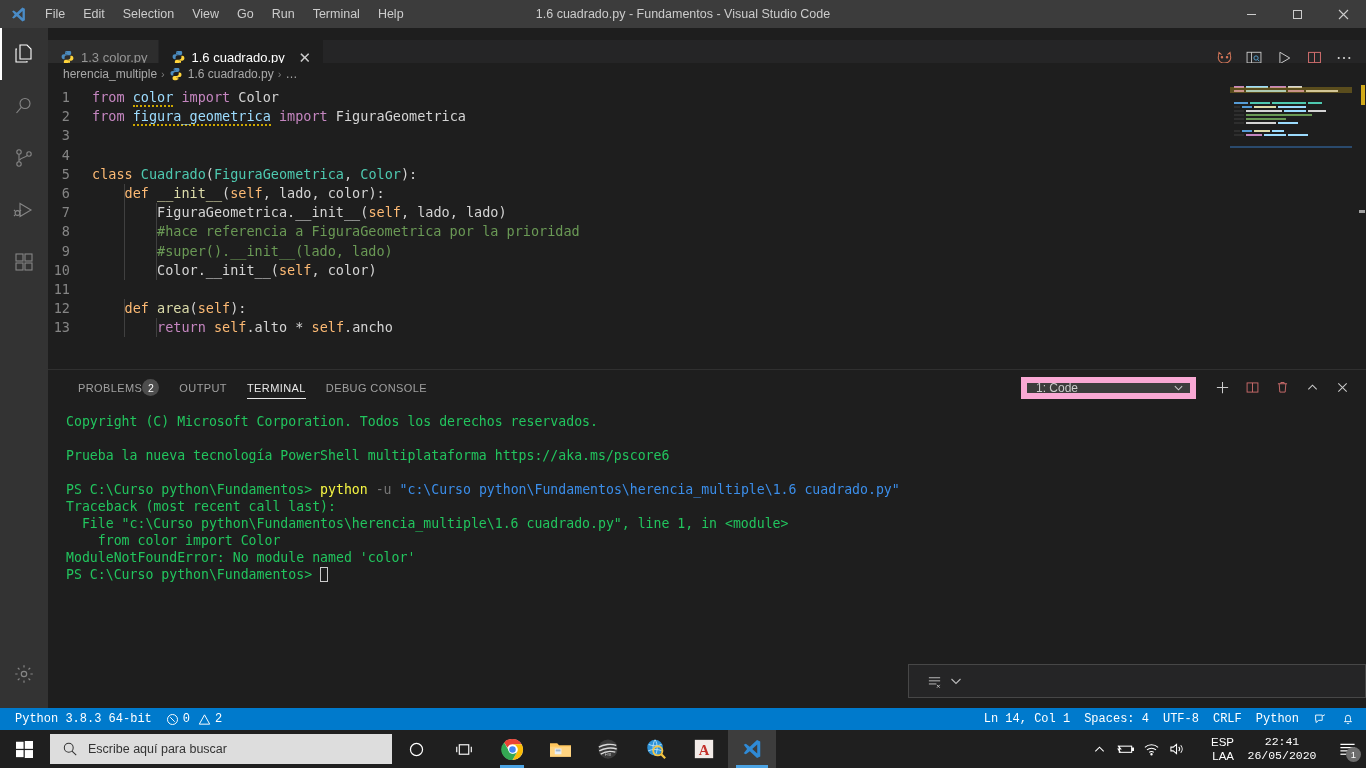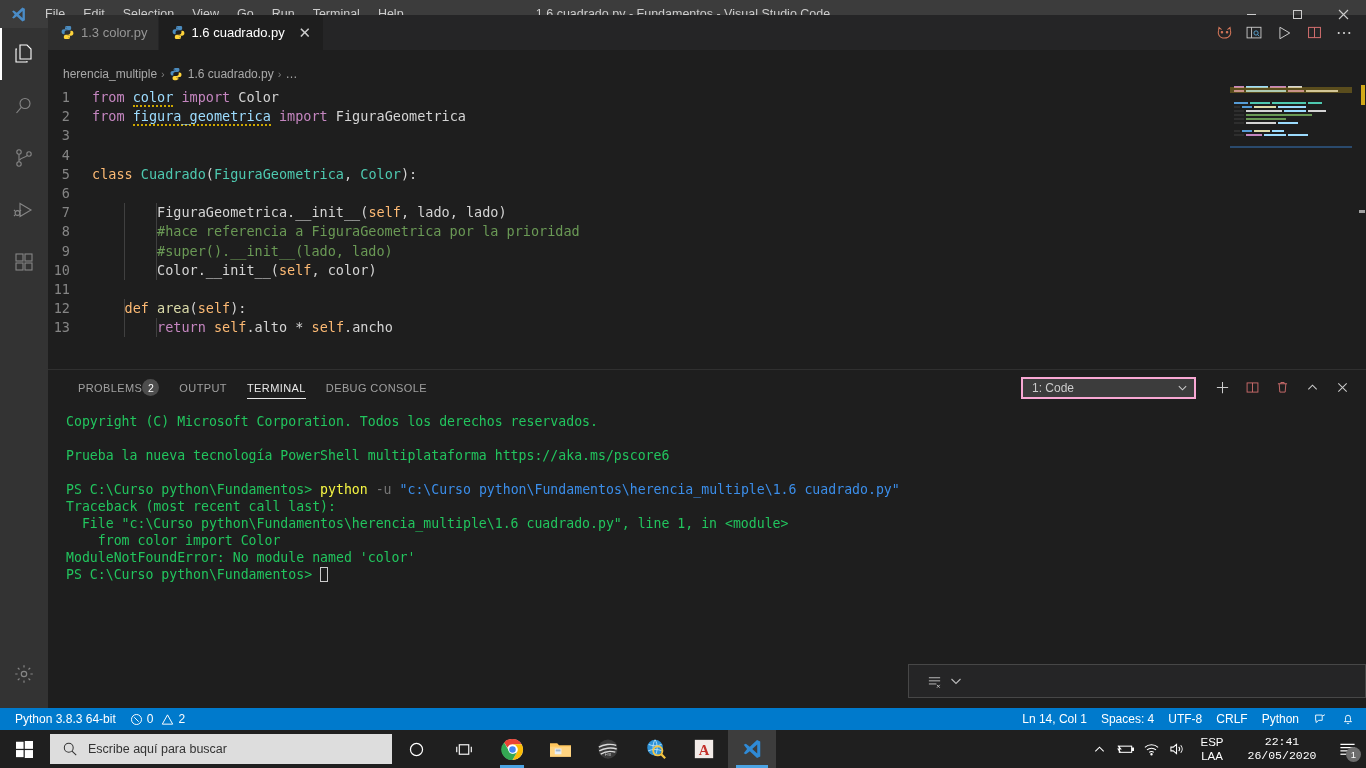--- a/index.html
+++ b/index.html
@@ -39,21 +39,21 @@
     color: #868686; position: relative;
   }
   .act-icon.active { color: #ffffff; }
   .act-icon.active::before {
     content: ''; position: absolute; left: 0; top: 0; width: 2px; height: 52px; background: #ffffff;
   }
   #act-bottom { margin-top: auto; margin-bottom: 8px; }
 
   
   #tabbar {
-    position: absolute; left: 48px; top: 15px; width: 1318px; height: 35px;
+    position: absolute; left: 48px; top: 40px; width: 1318px; height: 35px;
     background: #252526; display: flex; align-items: stretch;
   }
   .tab {
     display: flex; align-items: center; gap: 6px; padding: 0 10px 0 12px;
     background: #2d2d2d; color: #969696; font-size: 13px;
     border-right: 1px solid #252526; position: relative; max-width: 240px;
   }
   .tab.active { background: #1e1e1e; color: #ffffff; }
   .tab.active::before {
     content: ''; position: absolute; top: 0; left: 0; right: 0; height: 1px; background: #1e1e1e;
@@ -144,21 +144,21 @@
   }
   .badge {
     background: #4d4d4d; color: #ffffff; border-radius: 9px; min-width: 17px; height: 17px;
     font-size: 10.5px; display: inline-flex; align-items: center; justify-content: center;
     padding: 0 5px; letter-spacing: 0;
   }
   #panel-actions {
     position: absolute; right: 10px; top: 0; height: 35px; display: flex; align-items: center; gap: 2px;
   }
   #term-select {
-    width: 175px; height: 22px; background: #3c3c3c; border: 2px solid #f9a8d4;
+    width: 175px; height: 22px; background: #3c3c3c; border: 6px solid #f9a8d4;
     color: #cccccc; font-size: 12px; display: flex; align-items: center;
     padding: 0 6px 0 9px; margin-right: 10px;
   }
   #term-select .sel-label { flex: 1; }
   .pa-btn {
     width: 28px; height: 28px; display: flex; align-items: center; justify-content: center; color: #cccccc;
   }
   #terminal-body {
     padding: 8px 0 0 18px; font-family: "DejaVu Sans Mono", monospace;
     font-size: 13.2px; line-height: 17px; color: #cccccc; white-space: pre;
@@ -177,21 +177,21 @@
   }
   #notif-label { font-size: 11.5px; color: #cccccc; letter-spacing: 0.3px; flex: 1; }
   .notif-btn { width: 22px; height: 22px; display: flex; align-items: center; justify-content: center; color: #bbbbbb; }
 
   
   #statusbar {
     position: absolute; left: 0; top: 708px; width: 1366px; height: 22px;
     background: #007acc; display: flex; align-items: center;
     font-size: 12px; color: #ffffff;
   }
-  .sb-item { padding: 0 7px; height: 26px; display: flex; align-items: center; gap: 4px; }
+  .sb-item { padding: 0 7px; height: 26px; display: flex; align-items: center; gap: 4px; font-family: Liberation Mono, monospace; }
   #sb-right { margin-left: auto; display: flex; align-items: center; padding-right: 4px; }
 
   
   #taskbar {
     position: absolute; left: 0; top: 730px; width: 1366px; height: 38px;
     background: #1f1f1f; display: flex; align-items: center;
   }
   #start-btn { width: 48px; height: 38px; display: flex; align-items: center; justify-content: center; }
   #search-box {
     width: 342px; height: 30px; background: #dddddd; display: flex; align-items: center;
@@ -203,21 +203,21 @@
   }
   .tb-icon.running::after {
     content: ''; position: absolute; bottom: 0; left: 12px; width: 24px; height: 3px; background: #4ba3e3;
   }
   .tb-icon.active { background: #3d3d3d; }
   .tb-icon.active::after {
     content: ''; position: absolute; bottom: 0; left: 8px; width: 32px; height: 3px; background: #4ba3e3;
   }
   #tray { margin-left: auto; display: flex; align-items: center; height: 38px; padding-right: 2px; }
   .tray-icon { width: 26px; height: 38px; display: flex; align-items: center; justify-content: center; color: #ffffff; }
-  #lang { width: 44px; text-align: center; color: #ffffff; font-size: 11.5px; line-height: 14px; }
+  #lang { width: 44px; text-align: right; color: #ffffff; font-size: 11.5px; line-height: 14px; }
   #clock { width: 96px; text-align: center; color: #ffffff; font-size: 11.5px; line-height: 14px; font-family: Liberation Mono, monospace; }
   #notif-tray { width: 34px; height: 38px; display: flex; align-items: center; justify-content: center; position: relative; }
   #notif-count {
     position: absolute; right: 3px; bottom: 6px; width: 15px; height: 15px; border-radius: 50%;
     background: #6d6d6d; color: #ffffff; font-size: 9.5px; display: flex; align-items: center; justify-content: center;
   }
   svg { display: block; }
 </style>
 </head>
 <body>
@@ -379,21 +379,21 @@
   <span>…</span>
 </div>
 
 <div id="editor">
   <div id="code-area">
       <div class="code-line"><div class="ln">1</div><div class="ctext"><span class="k">from </span><span class="id squig">color</span><span class="op"> </span><span class="k">import</span><span class="op"> Color</span></div></div>
       <div class="code-line"><div class="ln">2</div><div class="ctext"><span class="k">from </span><span class="id squig">figura_geometrica</span><span class="op"> </span><span class="k">import</span><span class="op"> FiguraGeometrica</span></div></div>
       <div class="code-line"><div class="ln">3</div><div class="ctext"></div></div>
       <div class="code-line"><div class="ln">4</div><div class="ctext"></div></div>
       <div class="code-line"><div class="ln">5</div><div class="ctext"><span class="kb">class </span><span class="ty">Cuadrado</span><span class="op">(</span><span class="ty">FiguraGeometrica</span><span class="op">, </span><span class="ty">Color</span><span class="op">):</span></div></div>
-      <div class="code-line"><div class="ln">6</div></div>
+      <div class="code-line"><div class="ln">6</div><div class="ctext"><span class="op">    </span><span class="kb">def </span><span class="fn">__init__</span><span class="op">(</span><span class="kb">self</span><span class="op">, lado, color):</span><span class="indent-guide" style="left: 31.9px;"></span></div></div>
       <div class="code-line"><div class="ln">7</div><div class="ctext"><span class="op">        FiguraGeometrica.</span><span class="op">__init__</span><span class="op">(</span><span class="kb">self</span><span class="op">, lado, lado)</span><span class="indent-guide" style="left: 31.9px;"></span><span class="indent-guide" style="left: 64.3px;"></span></div></div>
       <div class="code-line"><div class="ln">8</div><div class="ctext"><span class="cm">        #hace referencia a FiguraGeometrica por la prioridad</span><span class="indent-guide" style="left: 31.9px;"></span><span class="indent-guide" style="left: 64.3px;"></span></div></div>
       <div class="code-line"><div class="ln">9</div><div class="ctext"><span class="cm">        #super().__init__(lado, lado)</span><span class="indent-guide" style="left: 31.9px;"></span><span class="indent-guide" style="left: 64.3px;"></span></div></div>
       <div class="code-line"><div class="ln">10</div><div class="ctext"><span class="op">        Color.</span><span class="op">__init__</span><span class="op">(</span><span class="kb">self</span><span class="op">, color)</span><span class="indent-guide" style="left: 31.9px;"></span><span class="indent-guide" style="left: 64.3px;"></span></div></div>
       <div class="code-line"><div class="ln">11</div><div class="ctext"></div></div>
       <div class="code-line"><div class="ln">12</div><div class="ctext"><span class="op">    </span><span class="kb">def </span><span class="fn">area</span><span class="op">(</span><span class="kb">self</span><span class="op">):</span><span class="indent-guide" style="left: 31.9px;"></span></div></div>
       <div class="code-line"><div class="ln">13</div><div class="ctext"><span class="op">        </span><span class="k">return </span><span class="kb">self</span><span class="op">.alto </span><span class="op">*</span><span class="op"> </span><span class="kb">self</span><span class="op">.ancho</span><span class="indent-guide" style="left: 31.9px;"></span><span class="indent-guide" style="left: 64.3px;"></span></div></div>
     </div>
 
   <div id="minimap">

